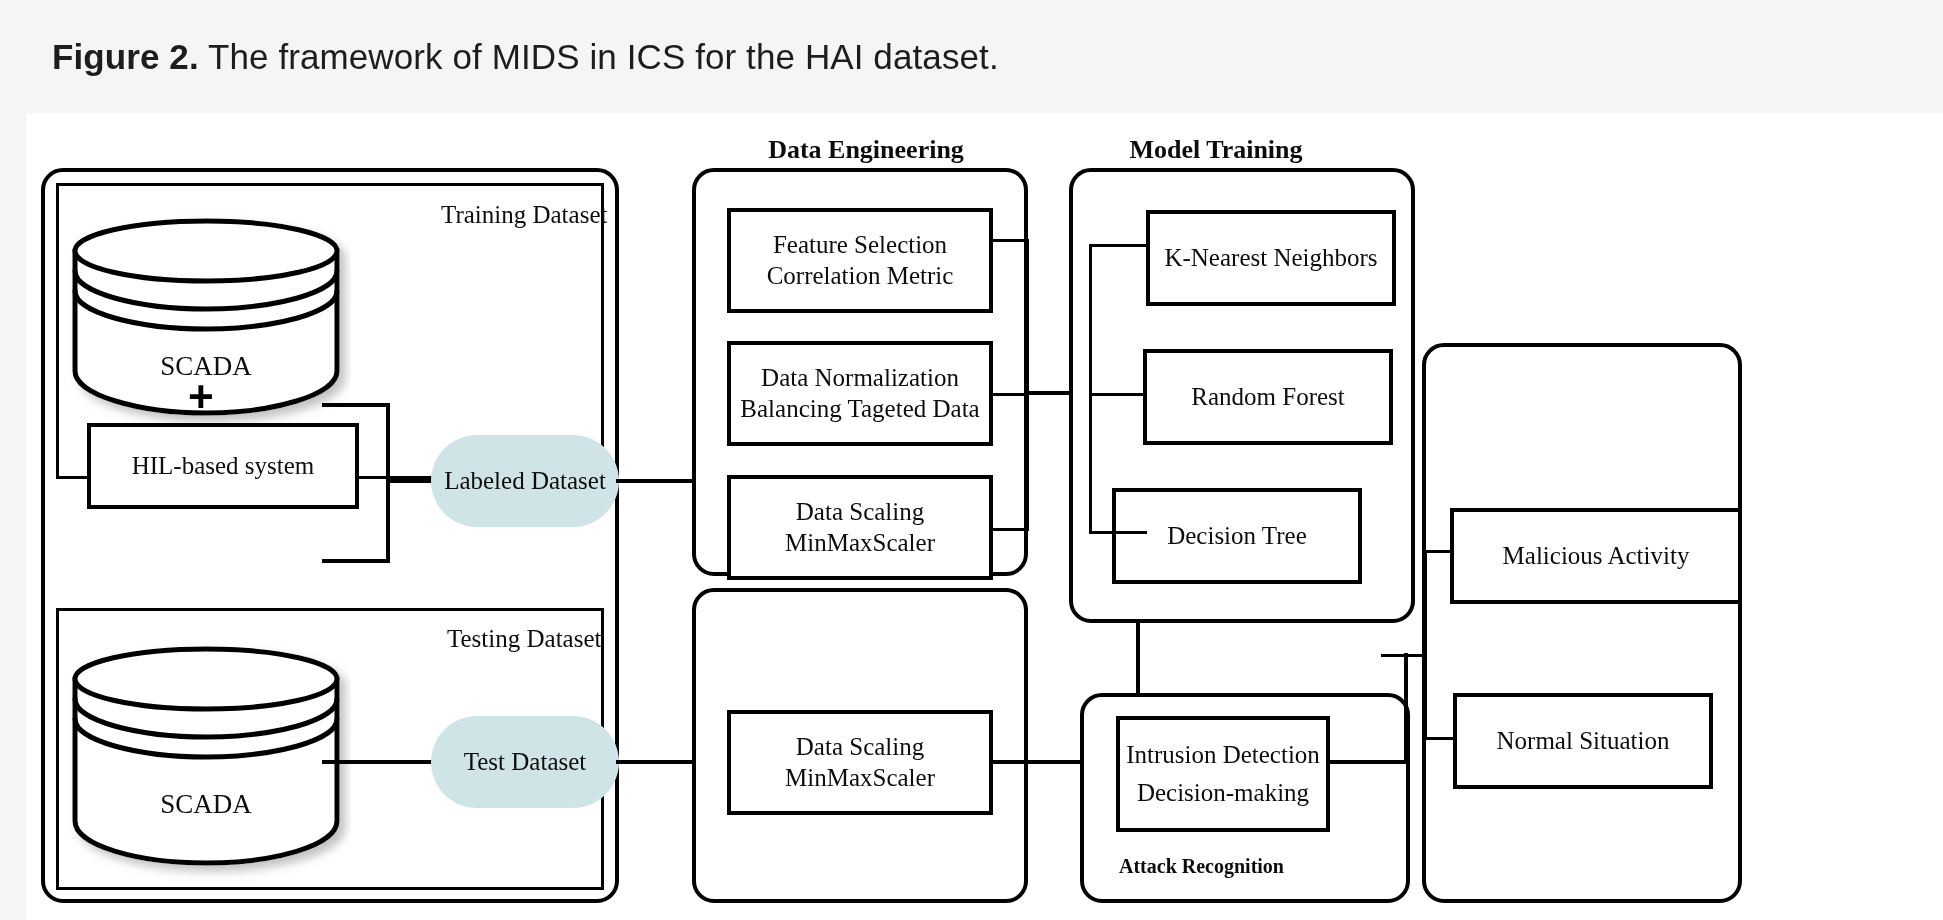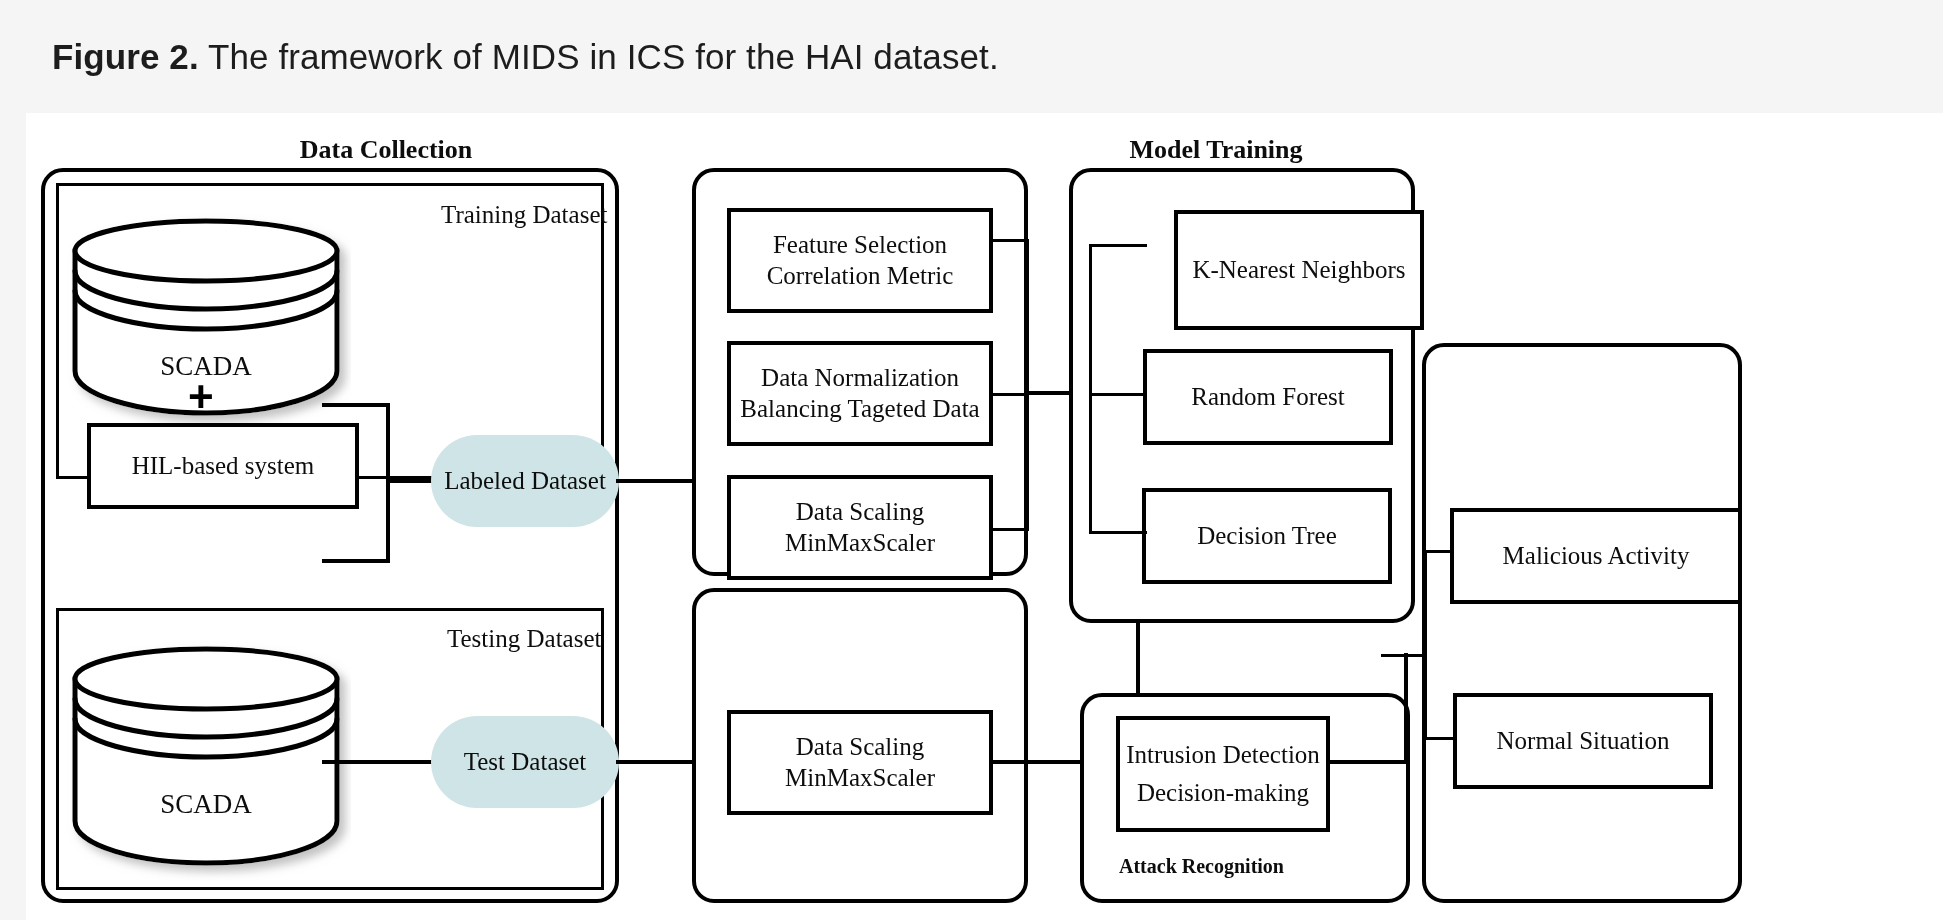--- a/index.html
+++ b/index.html
@@ -117,21 +117,21 @@
 
 <div id="caption">
   <div class="cap-inner">
     <span class="cap-bold">Figure 2.</span><span class="cap-rest"> The framework of MIDS in ICS for the HAI dataset.</span>
   </div>
 </div>
 
 <div id="figure">
 <div class="stage">
 
-  <div class="col-title" style="left:180px;top:22px;width:360px;">Data Collection</div>
+  <div class="col-title" style="left:660px;top:22px;width:360px;">Data Engineering</div>
   <div class="col-title" style="left:1010px;top:22px;width:360px;">Model Training</div>
 
   <div class="panel" style="left:15px;top:55px;width:578px;height:735px;"></div>
 
   <div class="subpanel" style="left:30px;top:70px;width:548px;height:296px;"></div>
   <div class="flabel" style="left:415px;top:88px;">Training Dataset</div>
 
   <div class="cyl" style="left:35px;top:100px;width:290px;height:215px;">
     <svg width="290" height="215" viewBox="0 0 290 215">
       <defs>
@@ -213,27 +213,27 @@
 
   <div class="panel" style="left:666px;top:475px;width:336px;height:315px;"></div>
   <div class="rect" style="left:701px;top:597px;width:266px;height:105px;">
     <span>Data Scaling</span>
     <span>MinMaxScaler</span>
   </div>
   <div class="hline" style="left:963px;top:647px;width:150px;"></div>
 
   <div class="panel" style="left:1043px;top:55px;width:346px;height:455px;"></div>
 
-  <div class="rect" style="left:1120px;top:97px;width:250px;height:120px;margin-left:28px;">
+  <div class="rect" style="left:1120px;top:97px;width:250px;height:96px;">
     <span>K-Nearest Neighbors</span>
   </div>
   <div class="rect" style="left:1117px;top:236px;width:250px;height:96px;">
     <span>Random Forest</span>
   </div>
-  <div class="rect" style="left:1116px;top:375px;width:250px;height:96px;text-align:right;">
+  <div class="rect" style="left:1086px;top:375px;width:250px;height:96px;text-align:right;">
     <span>Decision Tree</span>
   </div>
 
   <div class="hline thin" style="left:1063px;top:131px;width:58px;"></div>
   <div class="vline thin" style="left:1063px;top:131px;height:290px;"></div>
   <div class="hline thin" style="left:1063px;top:418px;width:58px;"></div>
   <div class="hline thin" style="left:1063px;top:280px;width:58px;"></div>
 
   <div class="vline" style="left:1110px;top:508px;height:130px;"></div>
 

